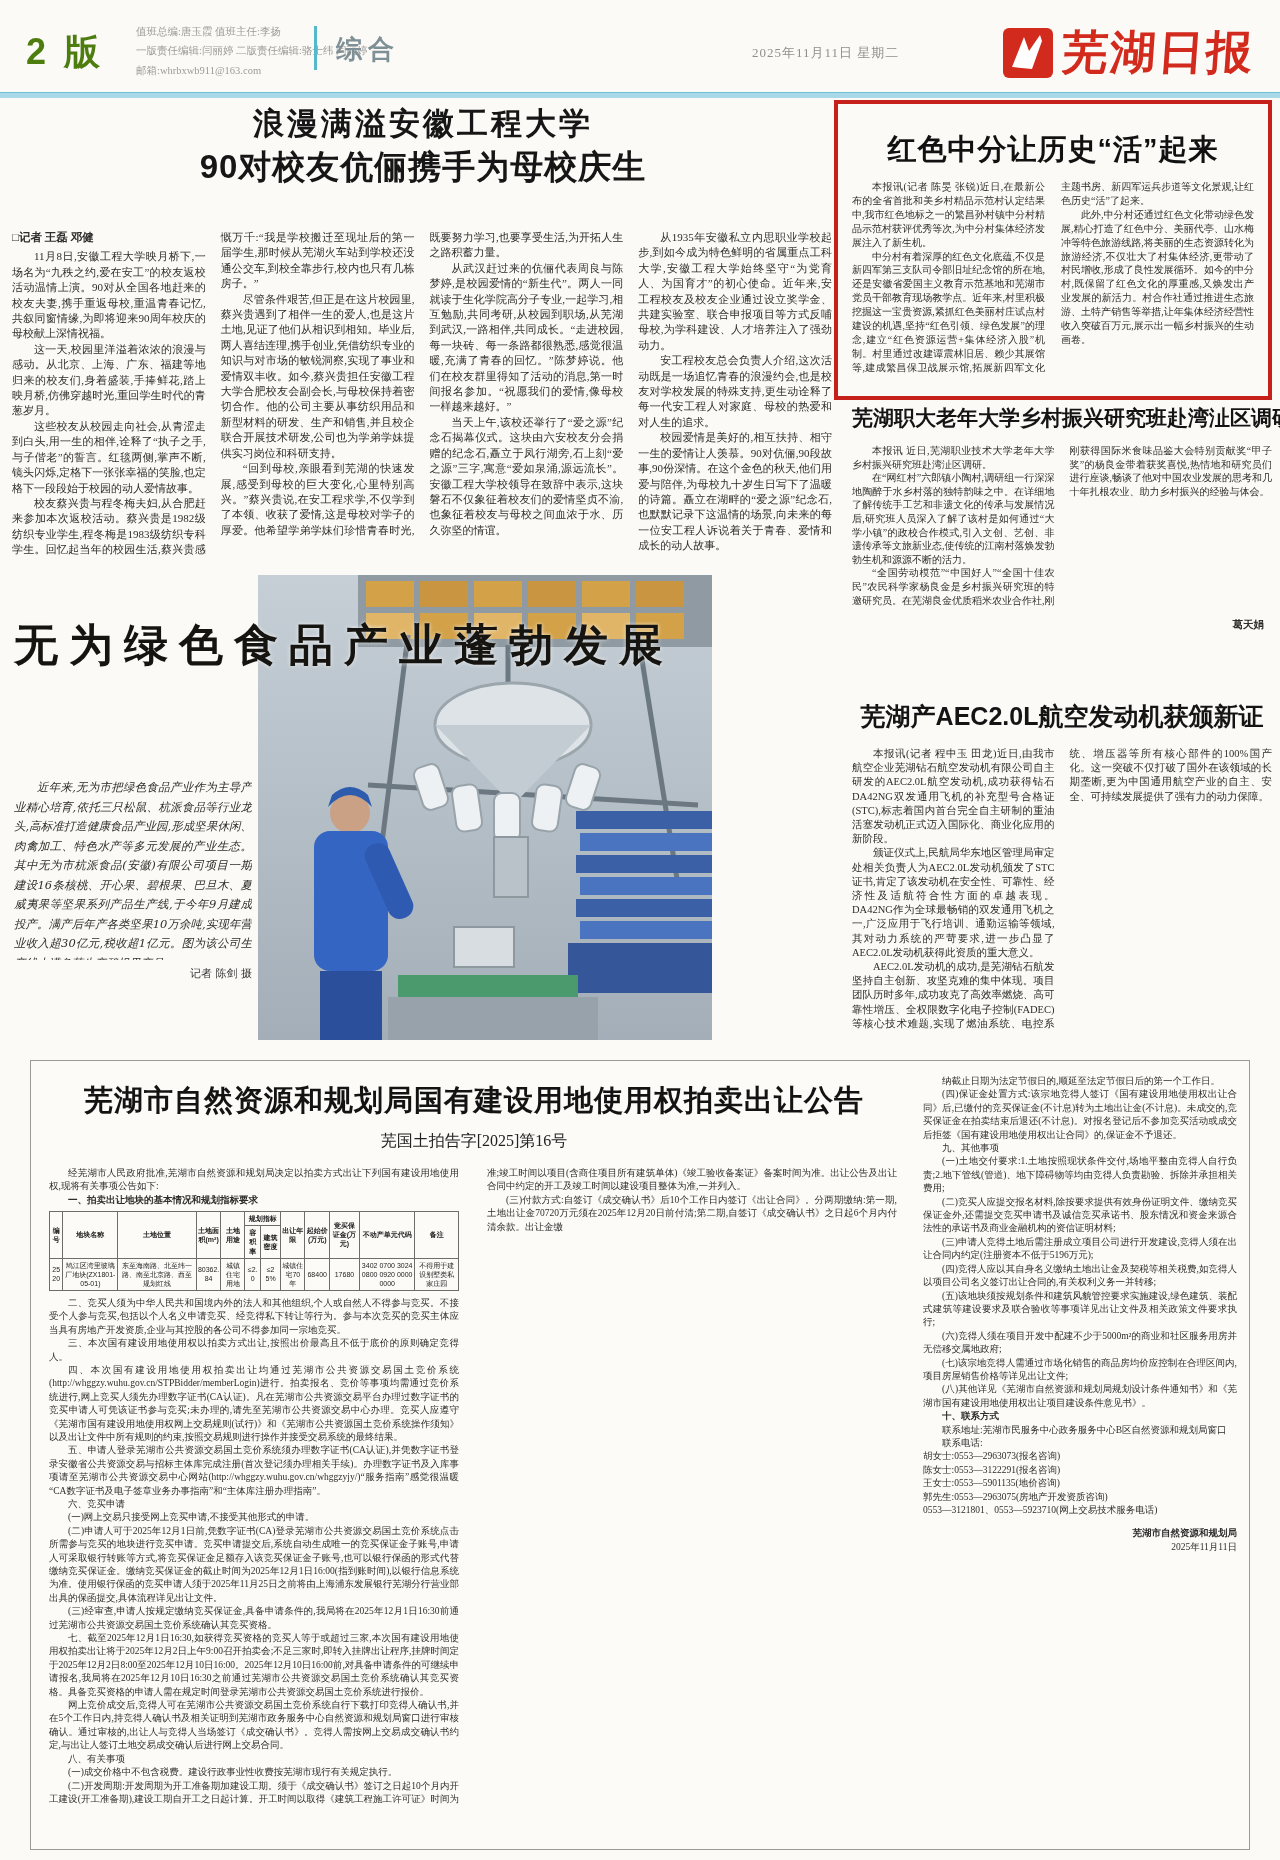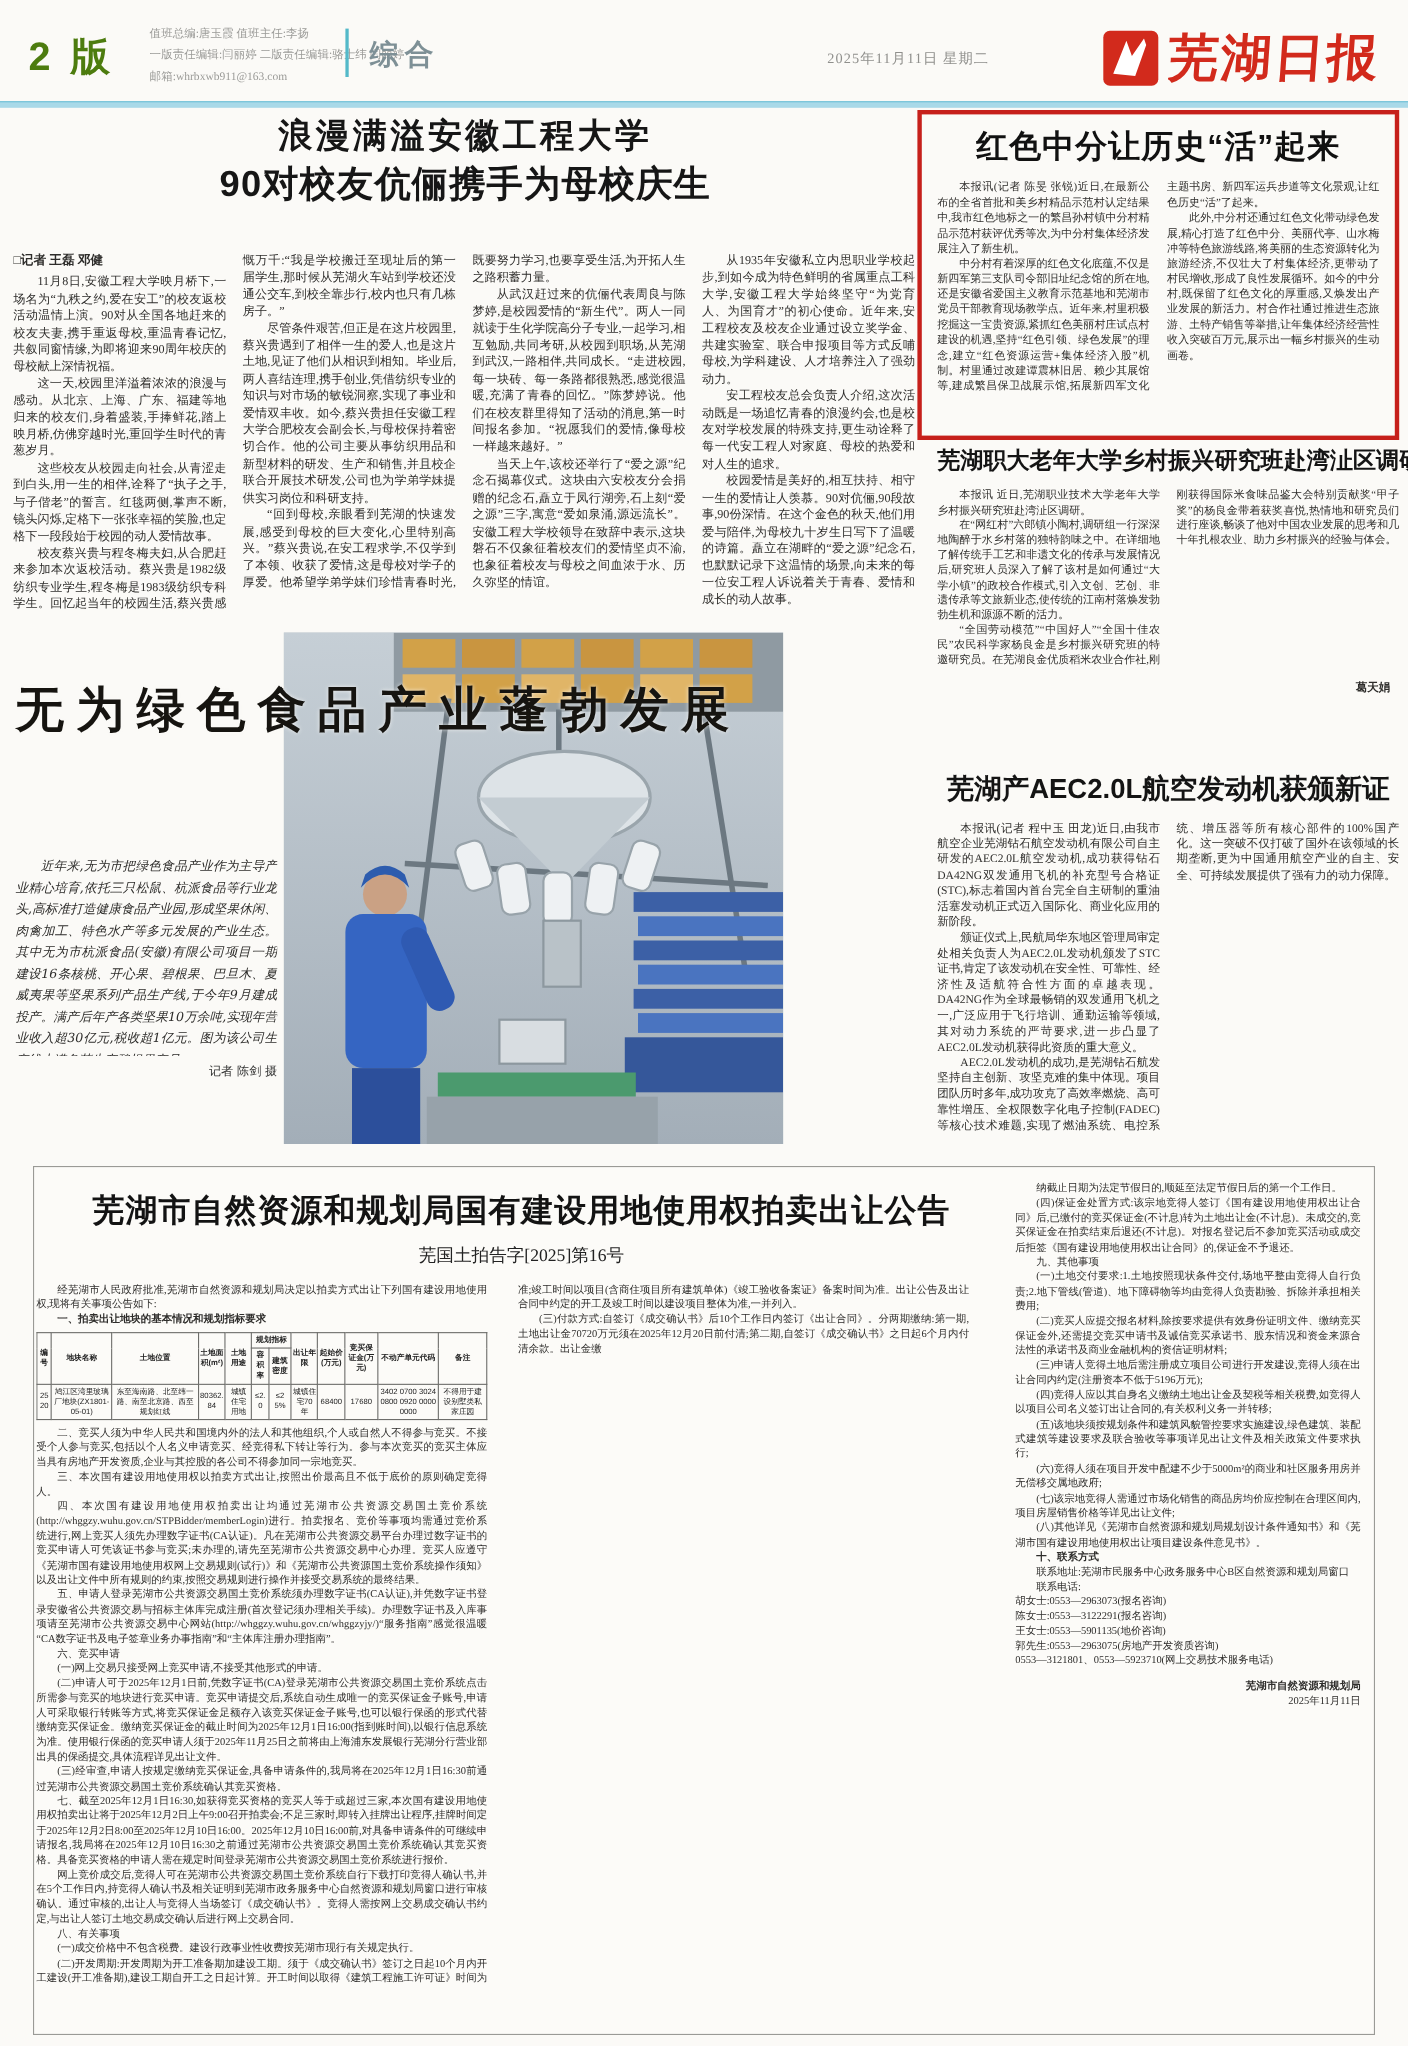--- a/index.html
+++ b/index.html
@@ -21,21 +21,21 @@
   
   .main-art{position:absolute;left:12px;top:104px;width:822px;}
   .main-h{font-family:"Liberation Sans",sans-serif;font-weight:bold;color:#161616;text-align:center;line-height:1.32;}
   .main-h .l1{font-size:31px;letter-spacing:3px;}
   .main-h .l2{font-size:33px;letter-spacing:1px;}
   .main-body{position:absolute;left:12px;top:230px;width:820px;height:338px;
      column-count:4;column-gap:15px;column-fill:auto;font-size:11px;line-height:15.4px;overflow:hidden;}
   .byline{font-weight:bold;font-size:11.5px;margin-bottom:4px;}
   
   .red-box{position:absolute;left:834px;top:100px;width:438px;height:300px;border:4px solid #c6201b;background:#fbfaf7;box-sizing:border-box;padding:10px 14px;}
-  .red-h{font:bold 29px "Liberation Sans",sans-serif;color:#111;text-align:center;letter-spacing:1px;margin:0 0 10px;}
+  .red-h{font:bold 29px "Liberation Sans",sans-serif;color:#111;text-align:center;letter-spacing:1px;margin:16px 0 10px;}
   .red-body{height:218px;column-count:2;column-gap:16px;column-fill:auto;font-size:10px;line-height:13.9px;overflow:hidden;}
   
   .wuwei-h{position:absolute;left:14px;top:616px;width:700px;font:bold 44px "DejaVu Serif",serif;
      color:#161410;letter-spacing:11px;z-index:3;text-shadow:0 0 4px rgba(251,250,247,.8);white-space:nowrap;}
   .wuwei-body{position:absolute;left:14px;top:778px;width:238px;height:182px;font:italic 11.5px "DejaVu Serif",serif;
      line-height:19.5px;overflow:hidden;}
   .wuwei-cap{position:absolute;left:14px;top:966px;width:238px;text-align:right;font:11px "DejaVu Serif",serif;color:#333;}
   .photo{position:absolute;left:258px;top:575px;width:454px;height:465px;overflow:hidden;background:#b7c1c9;}
   
   .zhida{position:absolute;left:852px;top:404px;width:420px;}
@@ -43,21 +43,21 @@
   .zhida-body{height:172px;column-count:2;column-gap:15px;column-fill:auto;font-size:10px;line-height:13.6px;overflow:hidden;}
   .zhida-author{text-align:right;font-weight:bold;font-size:10.5px;margin-top:2px;padding-right:8px;}
   .aec{position:absolute;left:852px;top:700px;width:420px;}
   .aec-h{font:bold 25px "Liberation Sans",sans-serif;color:#141414;text-align:center;white-space:nowrap;margin-bottom:14px;}
   .aec-body{height:292px;column-count:2;column-gap:15px;column-fill:auto;font-size:10.5px;line-height:14.2px;overflow:hidden;}
   
   .notice{position:absolute;left:30px;top:1060px;width:1220px;height:790px;border:1px solid #9a9a96;background:#fcfbf8;box-sizing:border-box;}
   .notice-title{position:absolute;left:20px;top:20px;width:846px;text-align:center;
      font:bold 29px "Liberation Sans",sans-serif;color:#131313;letter-spacing:1px;}
   .notice-docno{position:absolute;left:20px;top:70px;width:846px;text-align:center;font:16px "Liberation Serif",serif;color:#222;}
-  .notice-cols{position:absolute;left:2px;top:106px;width:848px;height:666px;
+  .notice-cols{position:absolute;left:18px;top:106px;width:848px;height:666px;
      column-count:2;column-gap:28px;column-fill:auto;font-size:9.5px;line-height:13.4px;overflow:hidden;}
   .notice-cols p{margin:0;text-indent:2em;}
   .notice-cols .sec-head{font-weight:bold;}
   .notice-right{position:absolute;left:892px;top:14px;width:314px;height:762px;font-size:9.5px;line-height:13.4px;overflow:hidden;}
   .notice-right p{margin:0;text-indent:2em;}
   .contact-line{text-indent:0 !important;}
   .sig{ text-align:right;text-indent:0 !important;margin-top:10px !important;font-weight:bold;}
   .sig2{text-align:right;text-indent:0 !important;}
   table.land{width:100%;border-collapse:collapse;margin:4px 0 6px;font-size:7px;line-height:1.3;
      font-family:"Liberation Sans",sans-serif;color:#222;break-inside:avoid;}

